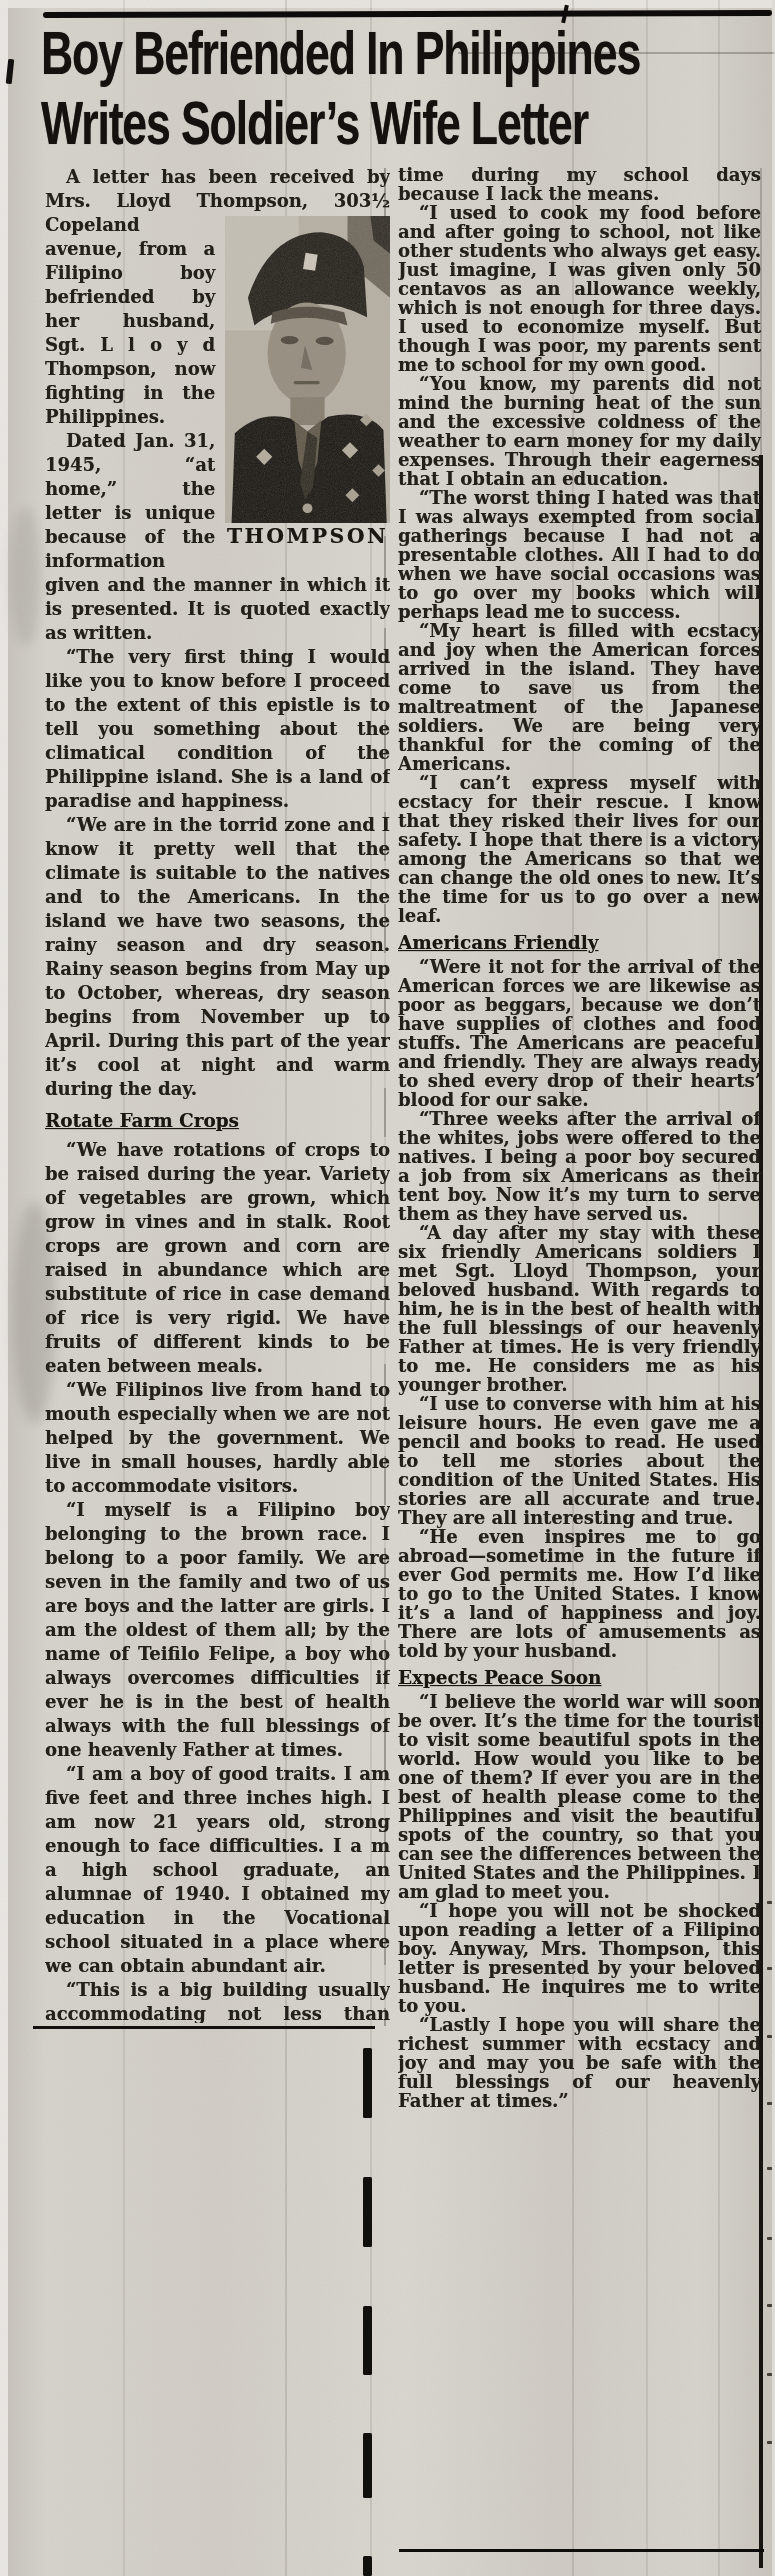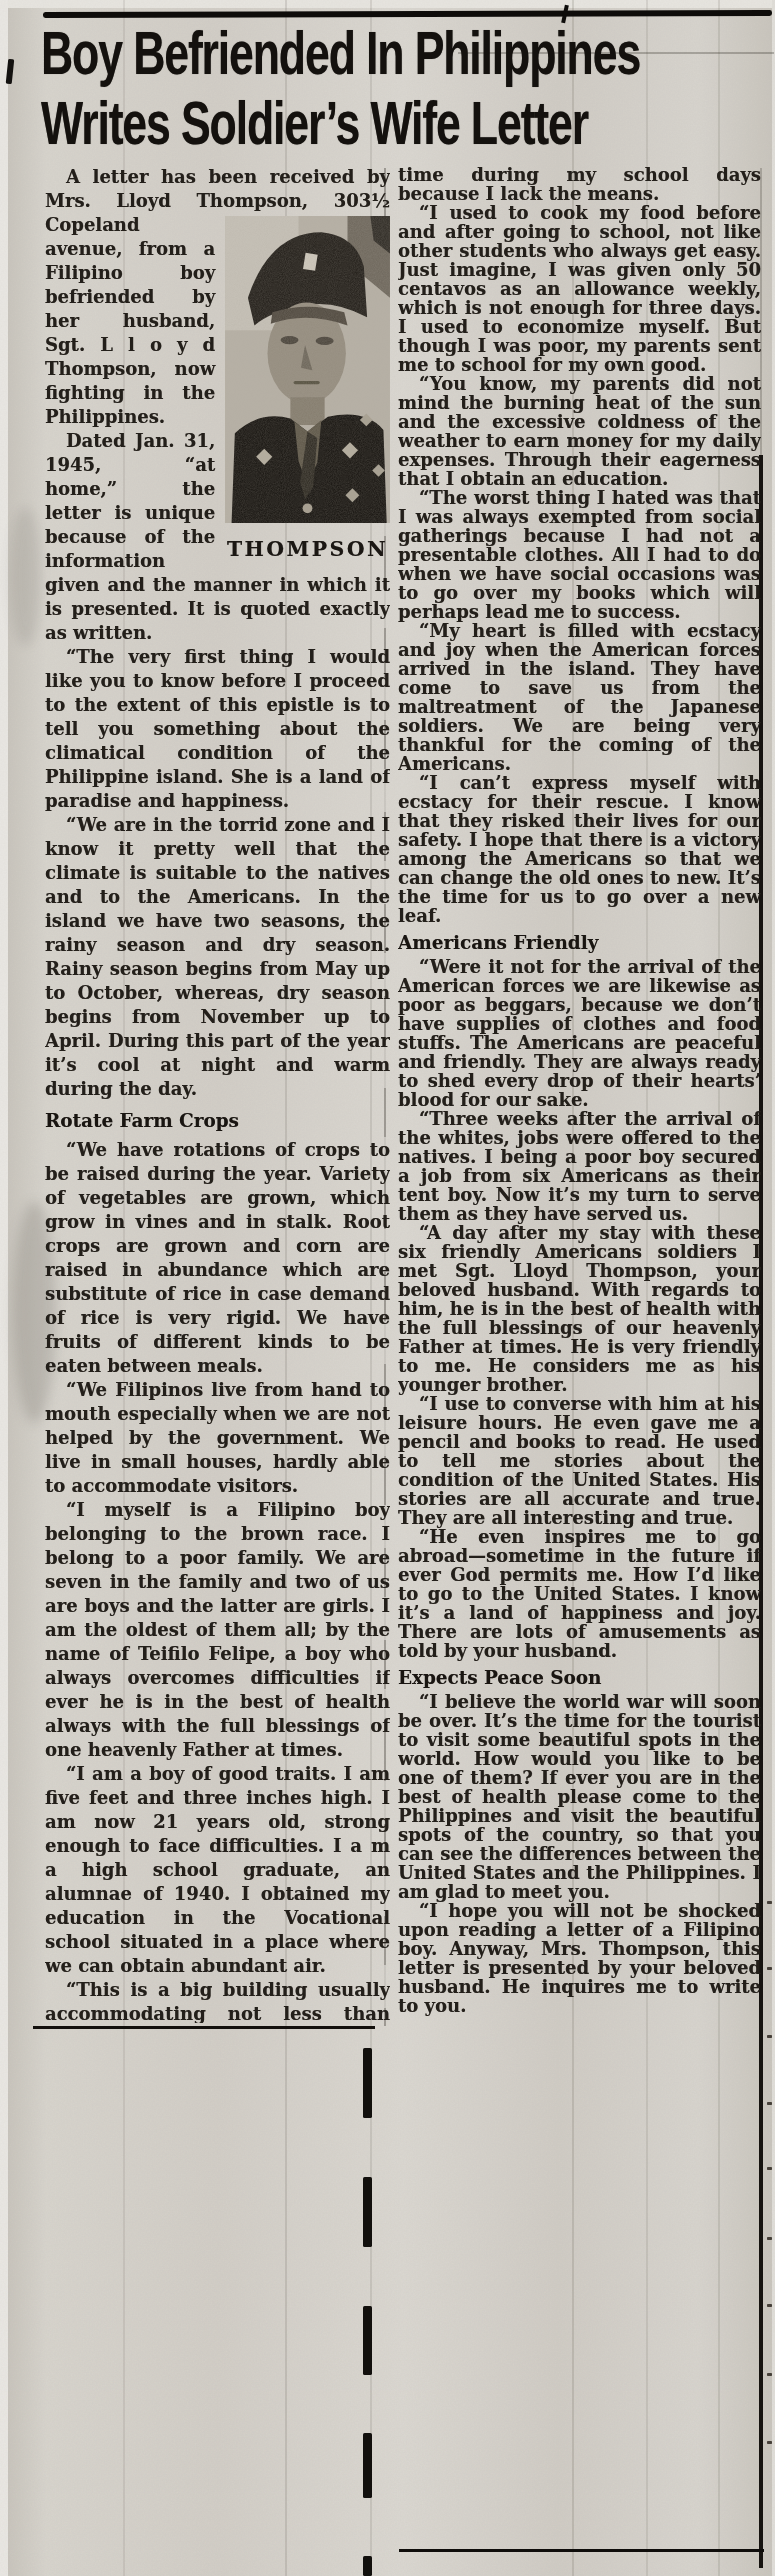--- a/index.html
+++ b/index.html
@@ -35,27 +35,27 @@
     text-shadow:0 0 0.8px rgba(20,17,14,.6);}
 
   
   .col{position:absolute;top:165px;text-align:justify;z-index:1;
     text-shadow:0.2px 0.3px 0.4px rgba(35,30,25,.5);font-weight:bold;}
   .col-left{left:45px;width:345px;height:1858px;overflow:hidden;font-size:18px;line-height:24px;}
   .col-right{left:398px;width:363px;height:2381px;overflow:hidden;font-size:18px;line-height:19px;}
   .para{margin:0;text-indent:21px;}
   .para.noindent{text-indent:0;}
   .subhead{margin:8.2px 0 4.9px 0;font-size:18.4px;text-indent:0;text-align:left;color:#191511;}
-  h3.subhead{font-weight:bold;}
+  h3.subhead{font-weight:bold;text-decoration:underline;}
 
   
   .photo-figure{display:block;float:right;width:165px;margin:3.3px 0 2.5px 9.8px;text-indent:0;}
   .photo-figure svg{display:block;}
   .photo-caption{display:block;text-align:center;font-size:20.4px;font-weight:bold;letter-spacing:2.5px;
-    margin-top:14px;color:#1b1713;text-indent:0;}
+    margin-top:1px;color:#1b1713;text-indent:0;}
 </style>
 </head>
 <body>
 
 <div class="page">
 
   <div class="edge-top"></div>
   <div class="edge-left"></div>
   <div class="edge-right"></div>
   <div class="streak" style="left:123px;opacity:.10"></div>
@@ -139,20 +139,21 @@
         <p class="para">“I can’t express myself with ecstacy for their rescue. I know that they risked their lives for our safety. I hope that there is a victory among the Americans so that we can change the old ones to new. It’s the time for us to go over a new leaf.</p>
         <h3 class="subhead">Americans Friendly</h3>
         <p class="para">“Were it not for the arrival of the American forces we are likewise as poor as beggars, because we don’t have supplies of clothes and food stuffs. The Americans are peaceful and friendly. They are always ready to shed every drop of their hearts’ blood for our sake.</p>
         <p class="para">“Three weeks after the arrival of the whites, jobs were offered to the natives. I being a poor boy secured a job from six Americans as their tent boy. Now it’s my turn to serve them as they have served us.</p>
         <p class="para">“A day after my stay with these six friendly Americans soldiers I met Sgt. Lloyd Thompson, your beloved husband. With regards to him, he is in the best of health with the full blessings of our heavenly Father at times. He is very friendly to me. He considers me as his younger brother.</p>
         <p class="para">“I use to converse with him at his leisure hours. He even gave me a pencil and books to read. He used to tell me stories about the condition of the United States. His stories are all accurate and true. They are all interesting and true.</p>
         <p class="para">“He even inspires me to go abroad—sometime in the future if ever God permits me. How I’d like to go to the United States. I know it’s a land of happiness and joy. There are lots of amusements as told by your husband.</p>
         <h3 class="subhead">Expects Peace Soon</h3>
         <p class="para">“I believe the world war will soon be over. It’s the time for the tourist to visit some beautiful spots in the world. How would you like to be one of them? If ever you are in the best of health please come to the Philippines and visit the beautiful spots of the country, so that you can see the differences between the United States and the Philippines. I am glad to meet you.</p>
         <p class="para">“I hope you will not be shocked upon reading a letter of a Filipino boy. Anyway, Mrs. Thompson, this letter is presented by your beloved husband. He inquires me to write to you.</p>
+        <p class="para">“Lastly I hope you will share the richest summer with ecstacy and joy and may you be safe with the full blessings of our heavenly Father at times.”</p>
       </div>
   </div>
 
   <div class="gutter-line"></div>
   <div class="gutter-dash" style="top:2048px;height:70px"></div>
   <div class="gutter-dash" style="top:2177px;height:70px"></div>
   <div class="gutter-dash" style="top:2306px;height:69px"></div>
   <div class="gutter-dash" style="top:2433px;height:65px"></div>
   <div class="gutter-dash" style="top:2556px;height:19.6px"></div>
   <div class="right-rule"></div>

